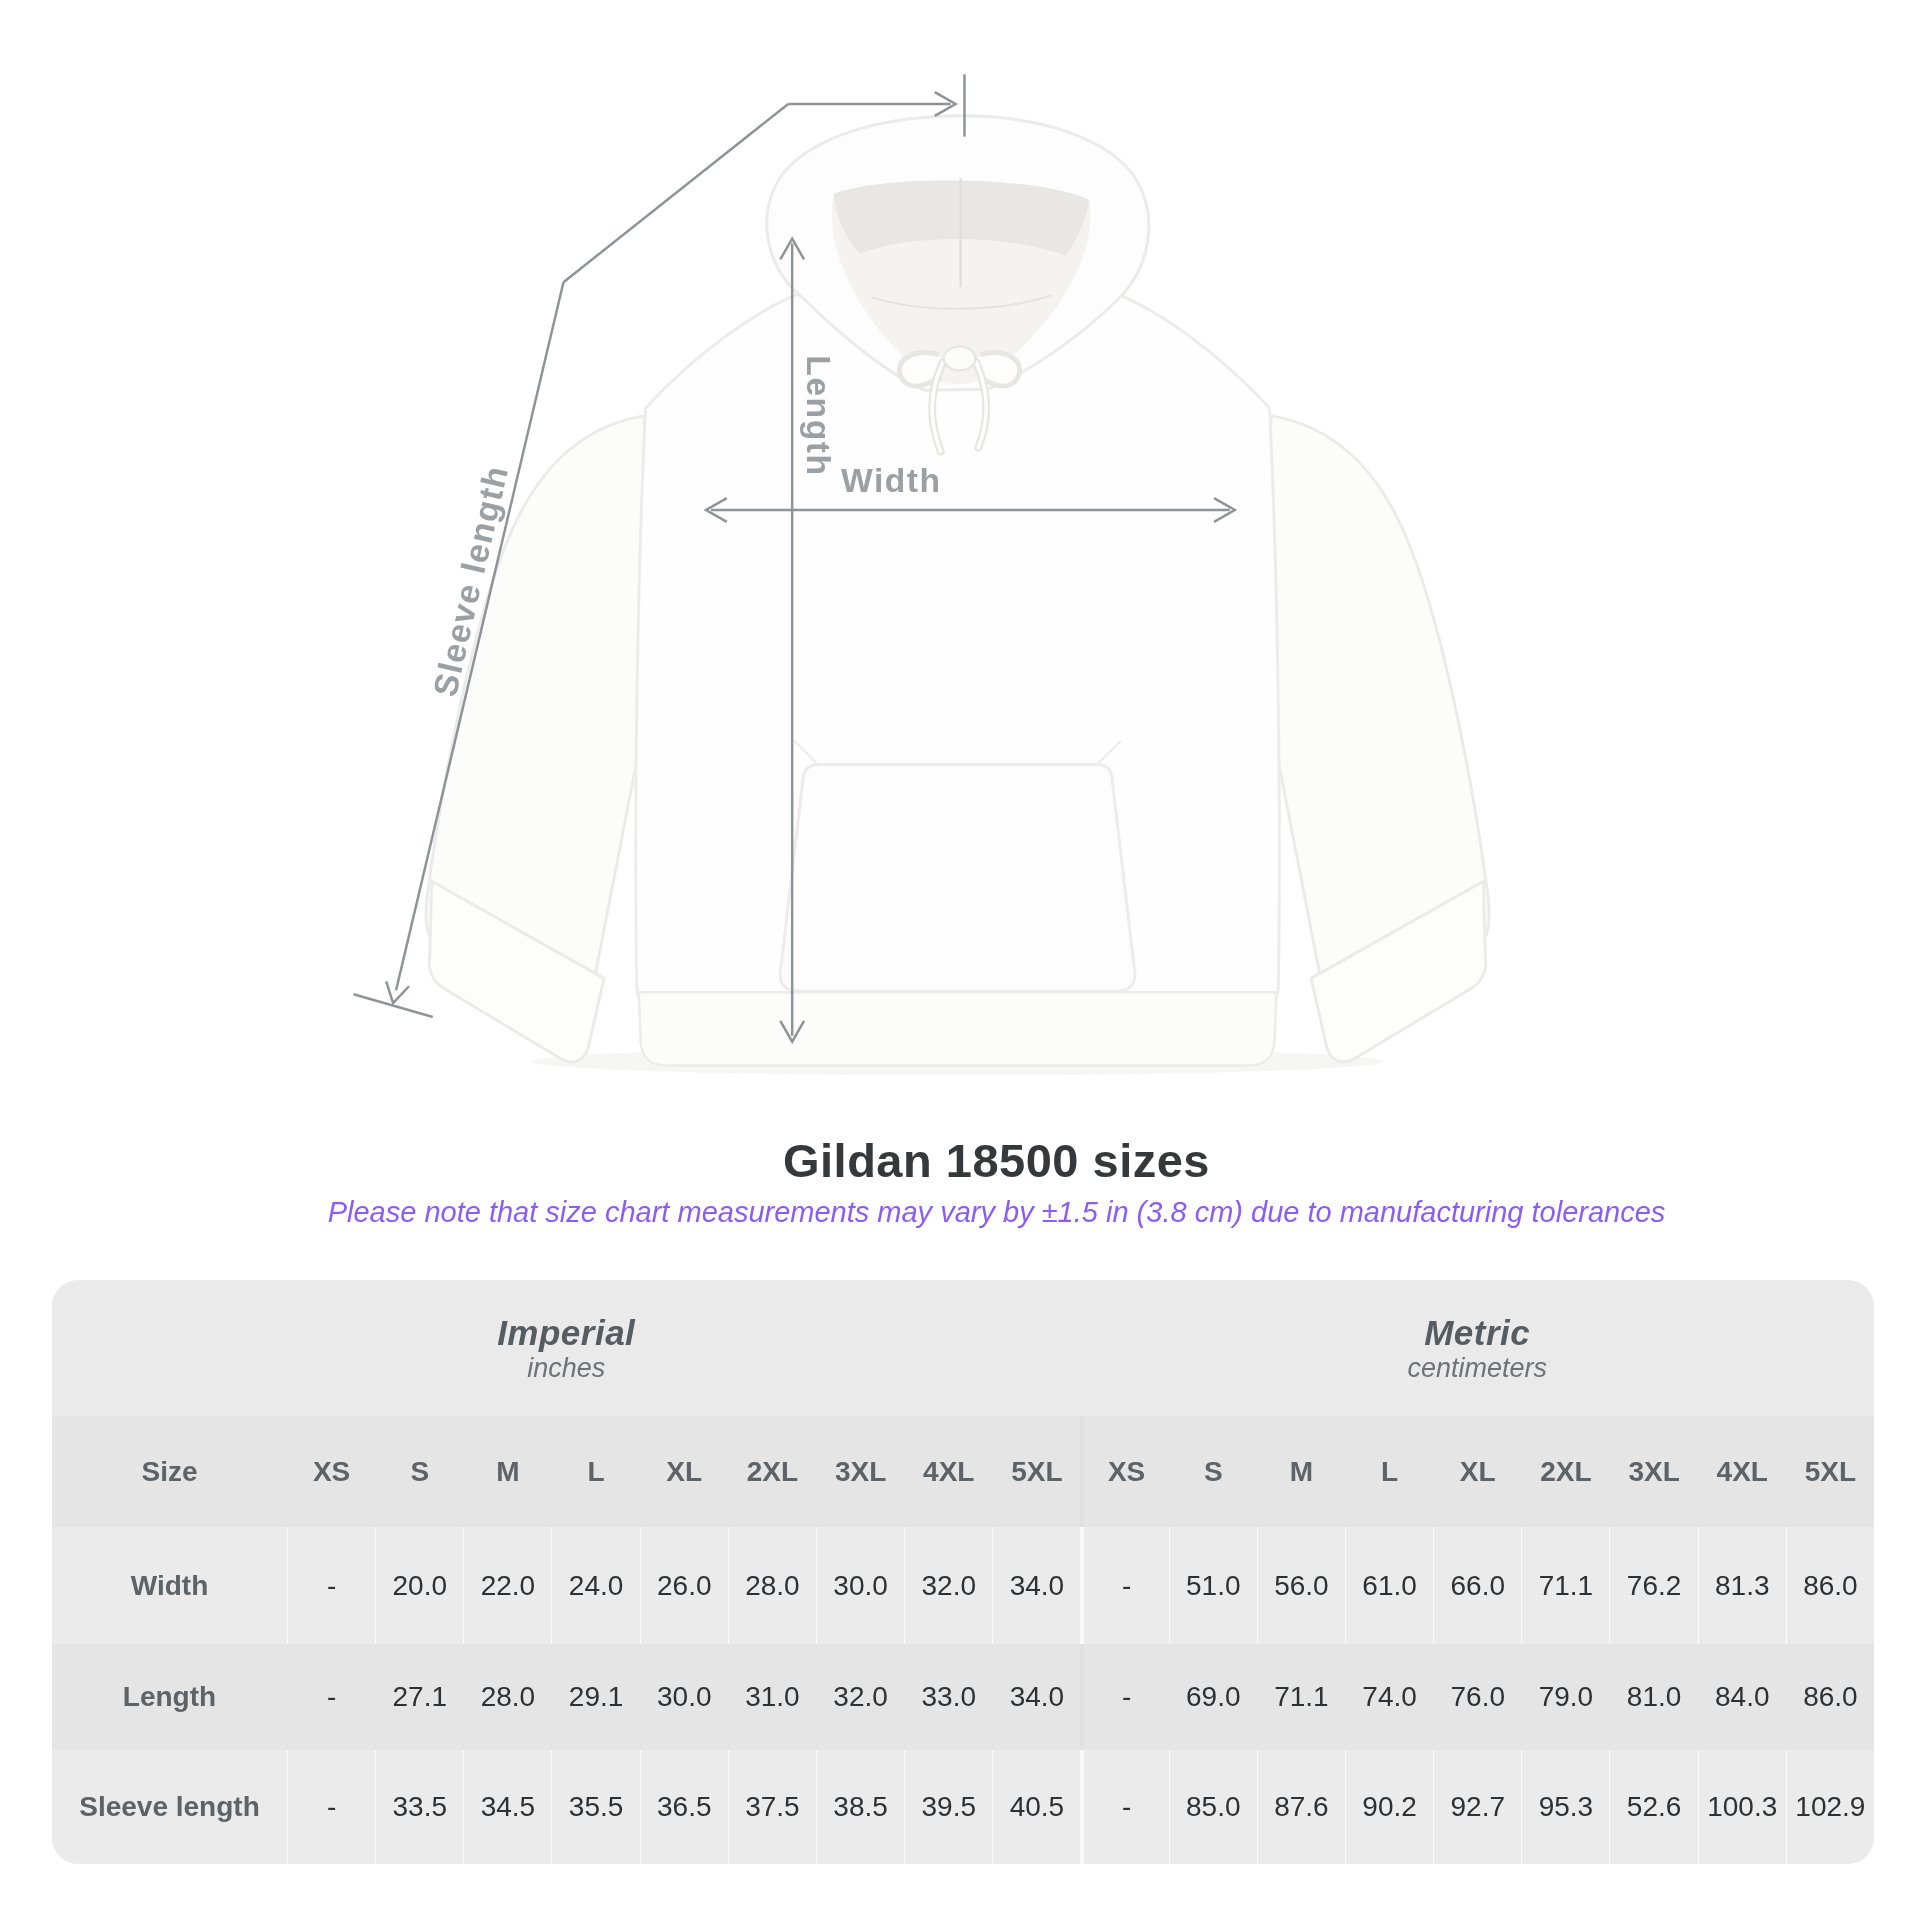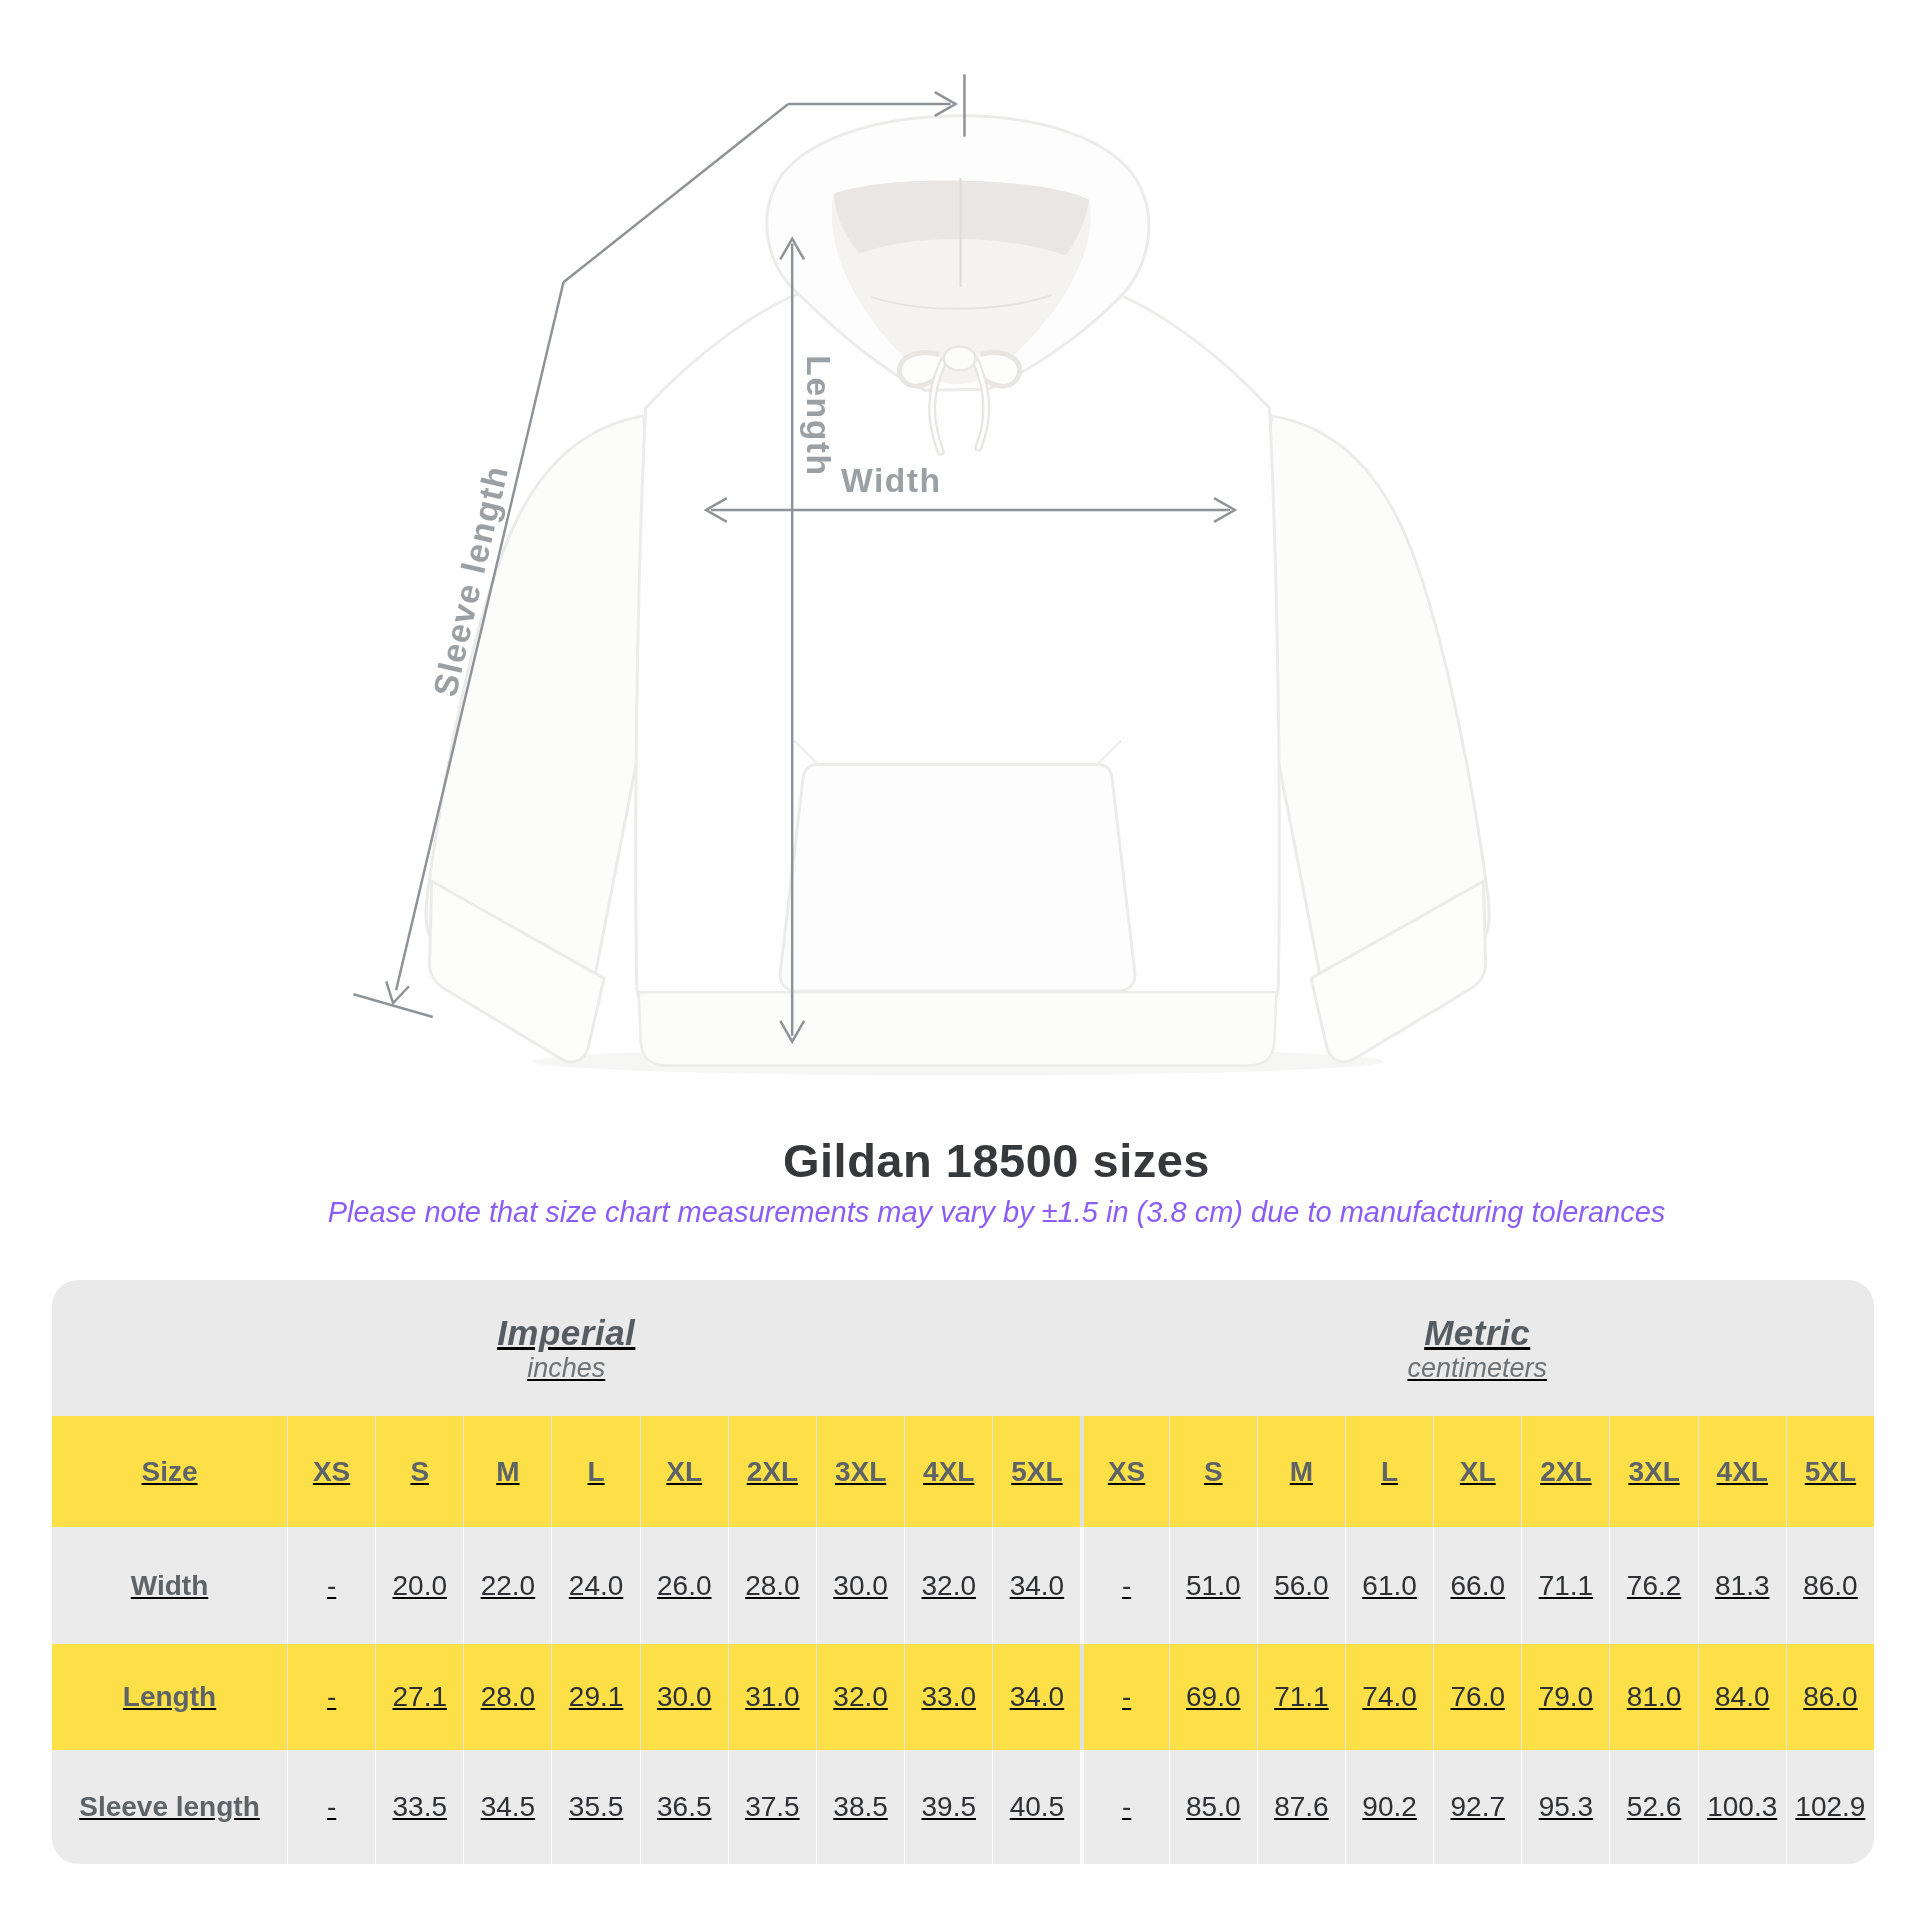--- a/index.html
+++ b/index.html
@@ -21,35 +21,34 @@
     margin:8px 0 0 0;font-size:29px;font-style:italic;color:#8b5cf6;
   }
   .table-wrap{
     position:absolute;left:52px;top:1280px;width:1822px;height:584px;
     border-radius:26px;overflow:hidden;background:#ffffff;
   }
   .size-grid{
     display:grid;width:100%;height:100%;
     grid-template-columns:235px repeat(18,1fr);
     grid-template-rows:136px 111px 117px 106px 1fr;
-    text-decoration:underline;
   }
   .band-cell{
     grid-row:1;background:#eaeaea;display:flex;flex-direction:column;
     align-items:center;justify-content:center;
   }
   #band-imperial{grid-column:1 / 11;}
   #band-metric{grid-column:11 / 20;}
   .band-label{font-size:35px;font-weight:bold;font-style:italic;color:#565d62;letter-spacing:0.5px;}
   .band-unit{font-size:27px;font-style:italic;color:#6d7377;}
   .cell{
     display:flex;align-items:center;justify-content:center;
     font-size:28px;color:#2e3133;border-left:1px solid transparent;
   }
-  .cell.rw{background:#fde047;border-left-color:#e3e3e3;}
+  .cell.rw{background:#e5e5e5;border-left-color:#e3e3e3;}
   .cell.rg{background:#ebebeb;border-left-color:rgba(255,255,255,.85);}
   .cell.first{border-left:none !important;}
   .cell.thick.rw{border-left-width:4px;border-left-color:#e0e0e0;}
   .cell.thick.rg{border-left-width:4px;border-left-color:#fafafa;}
   .cell.head,.cell.lab{font-weight:bold;color:#5d6367;}
 </style>
 </head>
 <body>
 
 <div class="page">

